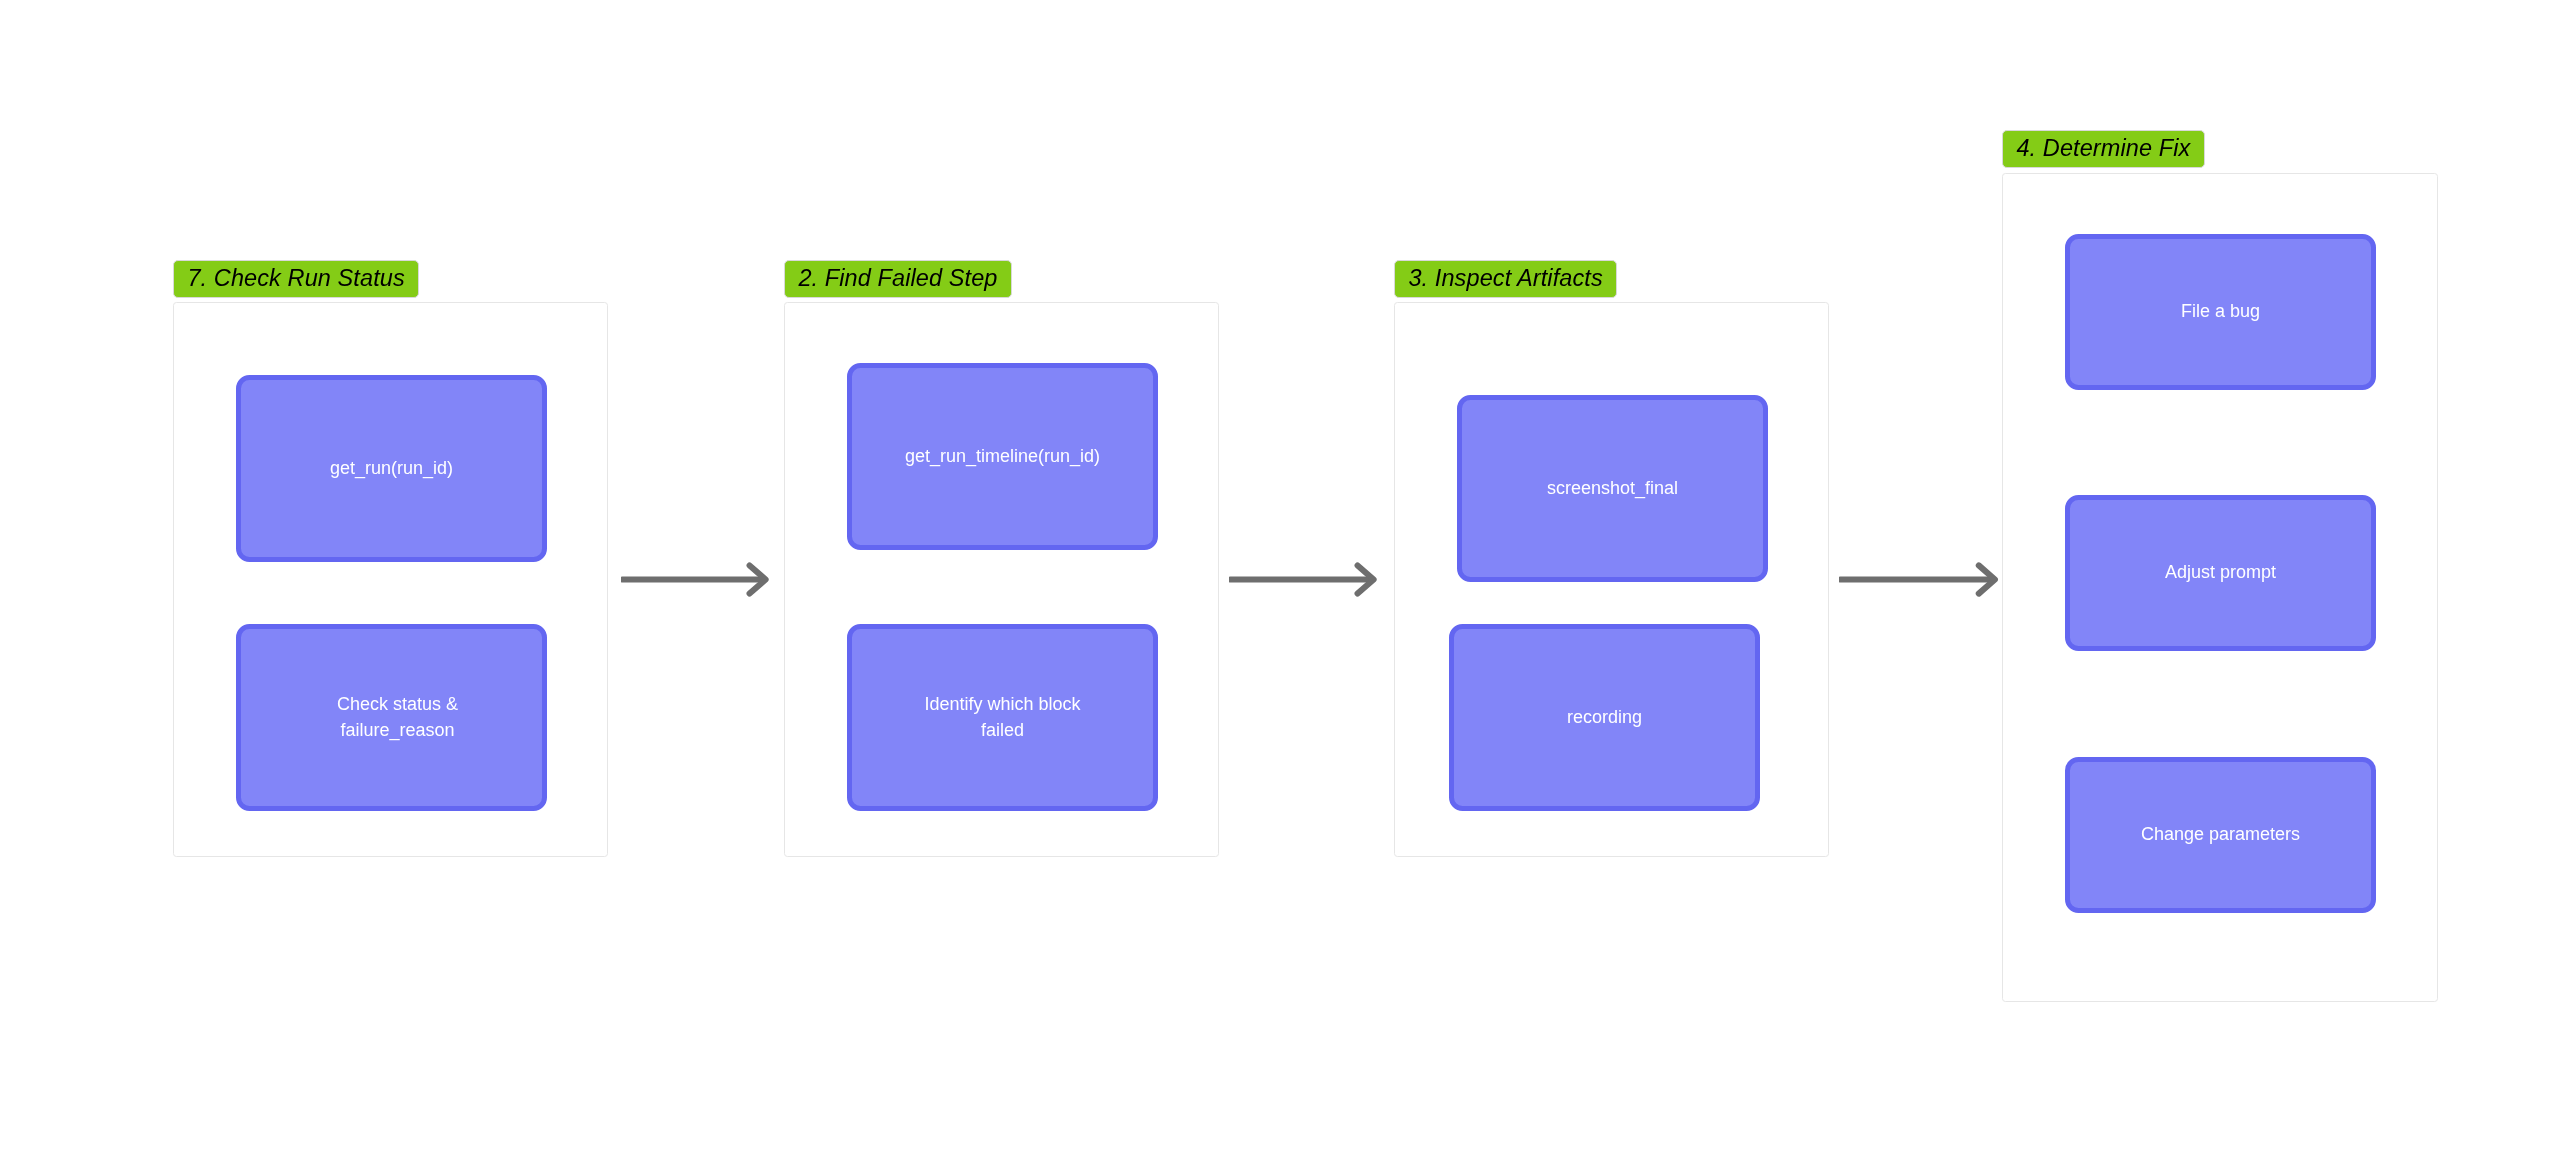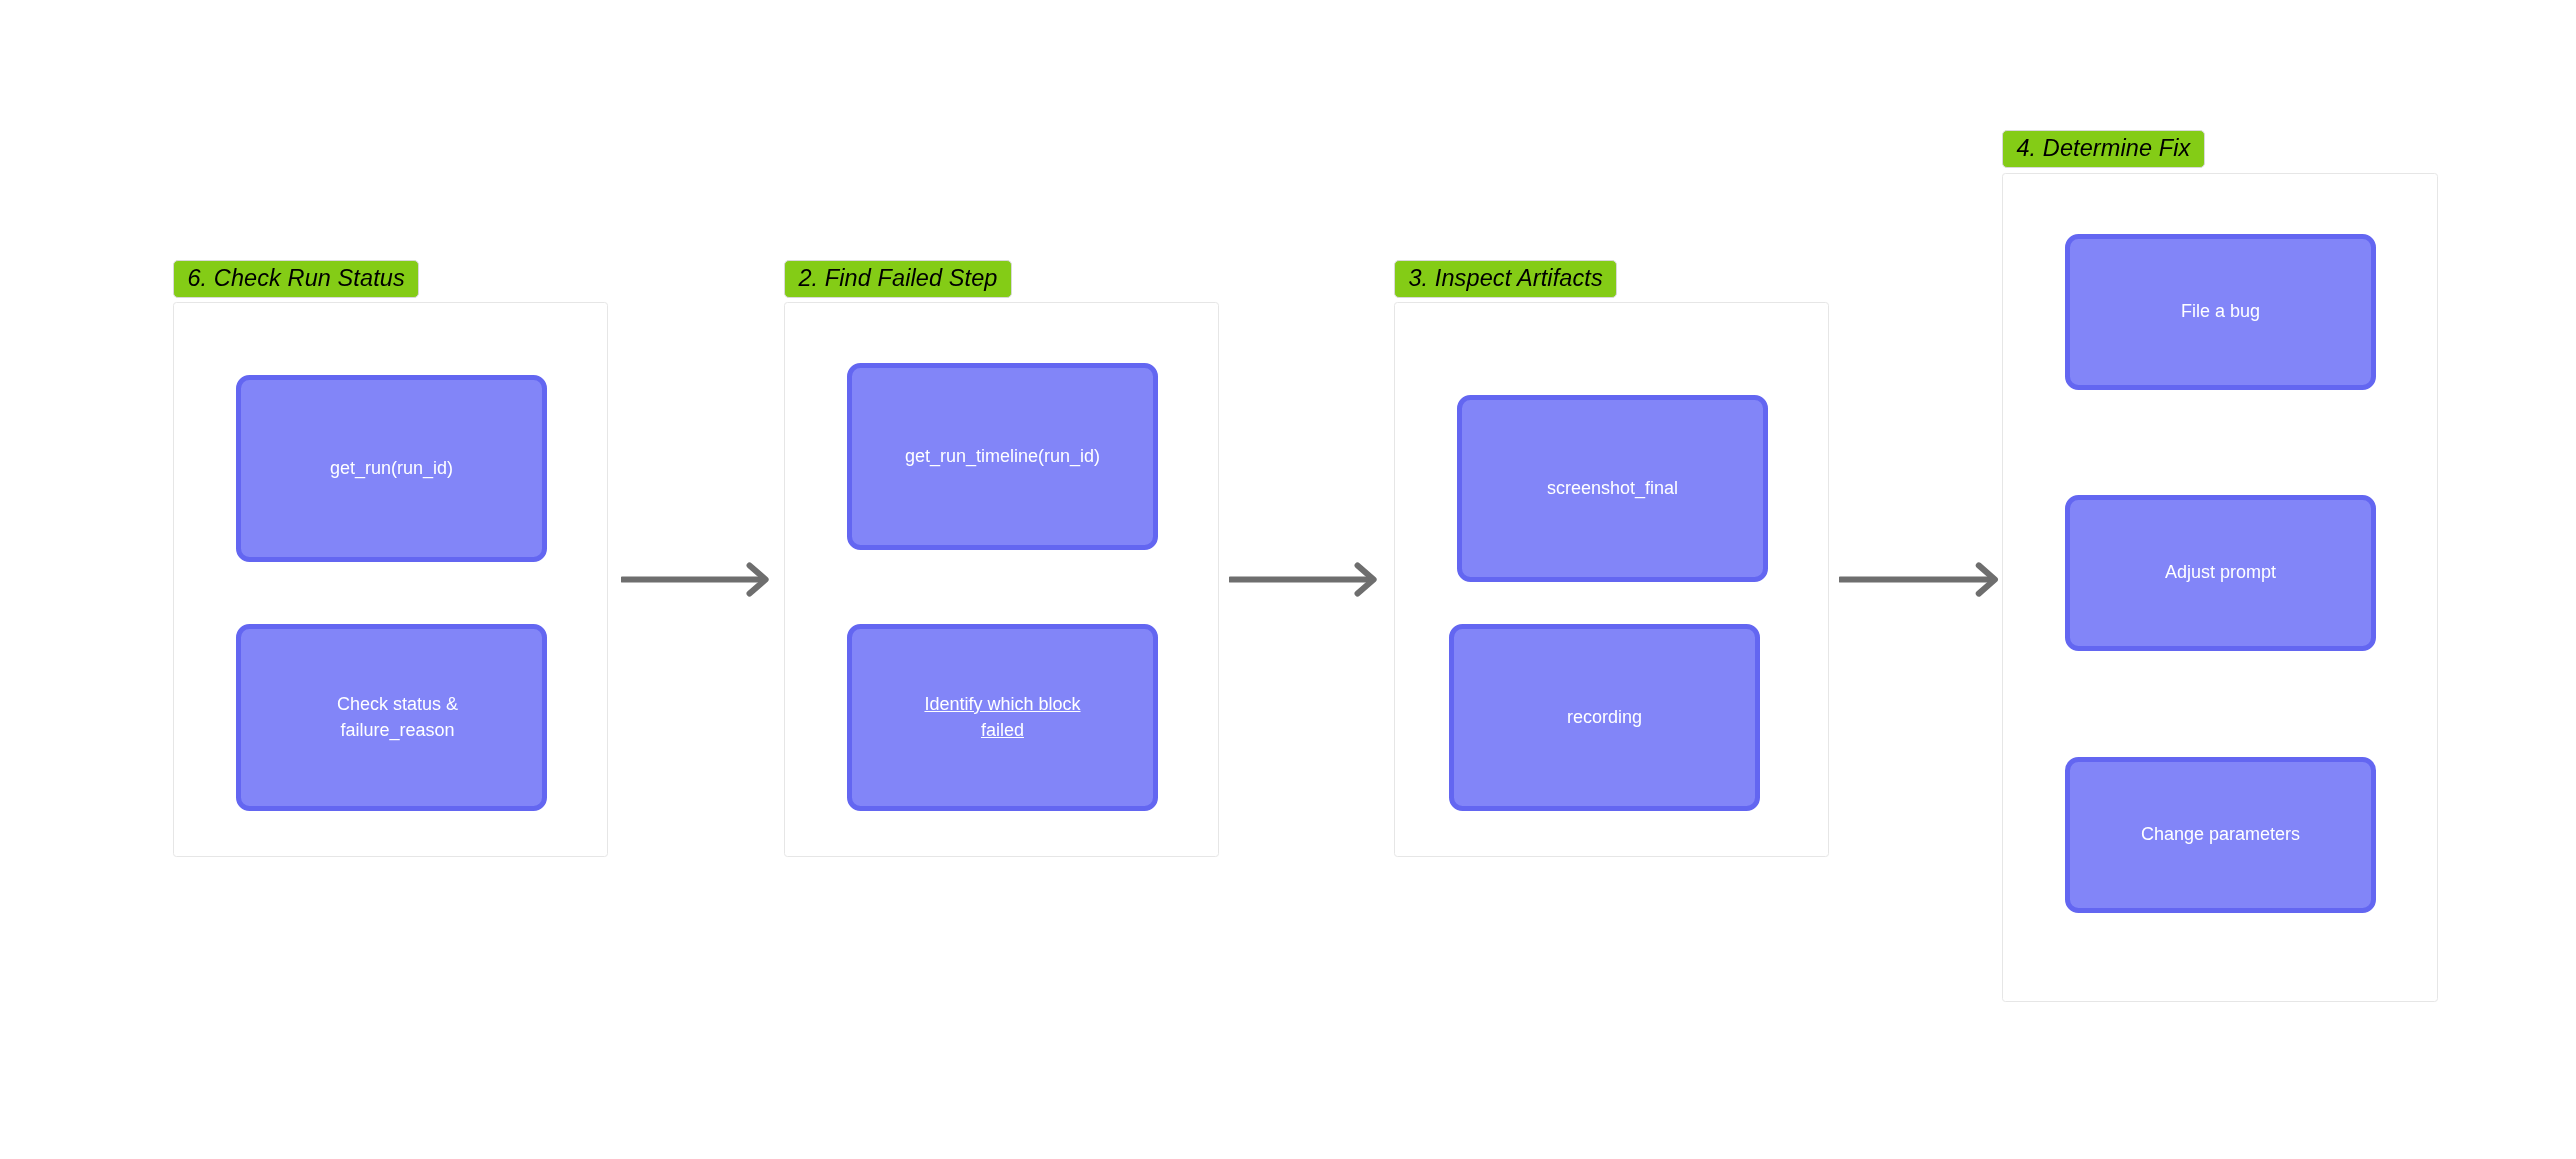--- a/index.html
+++ b/index.html
@@ -73,21 +73,21 @@
   .arrow {
     position: absolute;
   }
   .arrow svg { display: block; }
 </style>
 </head>
 <body>
 
 <div id="canvas">
 
-  <div class="group-label" style="left:173px; top:260px;">6. Check Run Status</div>
+  <div class="group-label" style="left:173px; top:260px;">7. Check Run Status</div>
 
   <div class="group-box" style="left:173px; top:302px; width:435px; height:555px;">
 
     <div class="node" style="left:62px; top:72px; width:311px; height:187px;">get_run(run_id)</div>
 
     <div class="node" style="left:62px; top:321px; width:311px; height:187px;padding-left:24px;">Check status &amp;
 failure_reason</div>
   </div>
 
   <div class="arrow" style="left:621px; top:562px;">
@@ -98,21 +98,21 @@
       </g>
     </svg>
   </div>
 
   <div class="group-label" style="left:784px; top:260px;">2. Find Failed Step</div>
 
   <div class="group-box" style="left:784px; top:302px; width:435px; height:555px;">
 
     <div class="node" style="left:62px; top:60px; width:311px; height:187px;">get_run_timeline(run_id)</div>
 
-    <div class="node" style="left:62px; top:321px; width:311px; height:187px;text-decoration:underline;">Identify which block
+    <div class="node" style="left:62px; top:321px; width:311px; height:187px;">Identify which block
 failed</div>
   </div>
 
   <div class="arrow" style="left:1229px; top:562px;">
     <svg width="154" height="35" viewBox="0 0 230 52" aria-hidden="true">
       <g fill="none" stroke="#6e6e6e" stroke-width="9" stroke-linecap="round" stroke-linejoin="round">
         <line x1="2" y1="26" x2="212" y2="26"></line>
         <polyline points="192,5 216,26 192,47"></polyline>
       </g>
     </svg>

